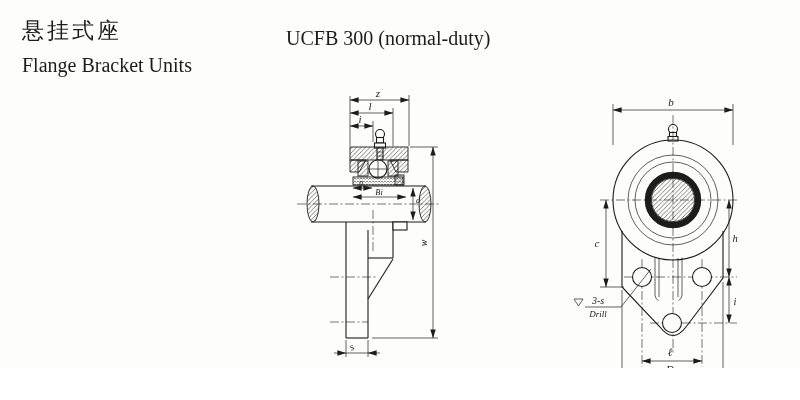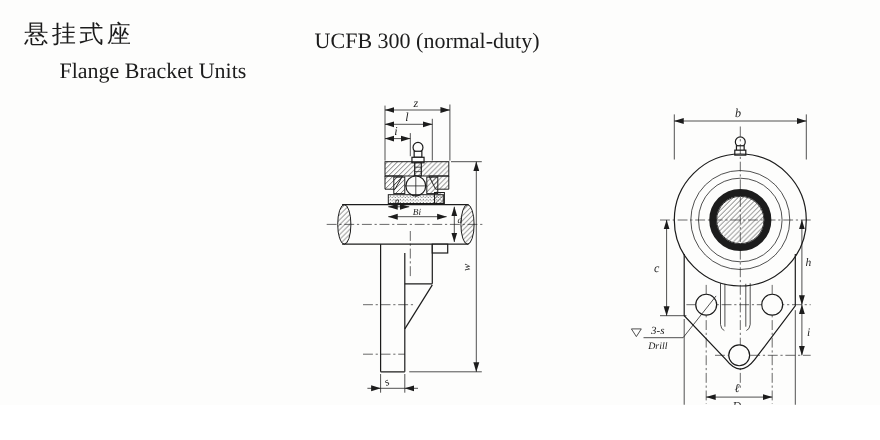--- a/index.html
+++ b/index.html
@@ -6,21 +6,21 @@
   #page{
     position:relative;
     width:800px;height:368px;
     background:#fdfdfc;
     overflow:hidden;
     font-family:"Liberation Serif", serif;
     color:#1c1c1c;
   }
   .hdr{position:absolute;white-space:nowrap;}
   #title-cn{left:22px;top:16px;font-size:22px;letter-spacing:3px;}
-  #title-en{left:22px;top:54px;font-size:20px;margin-left:32px;}
+  #title-en{left:22px;top:54px;font-size:20px;}
   #model{left:286px;top:27px;font-size:20px;}
   svg{position:absolute;left:0;top:0;}
   svg text{
     font-family:"Liberation Serif", serif;
     font-style:italic;
     fill:#1c1c1c;
   }
   .ln  {stroke:#1c1c1c;stroke-width:1.1;fill:none;}
   .thin{stroke:#1c1c1c;stroke-width:0.7;fill:none;}
   .dim {stroke:#1c1c1c;stroke-width:0.7;fill:none;}

